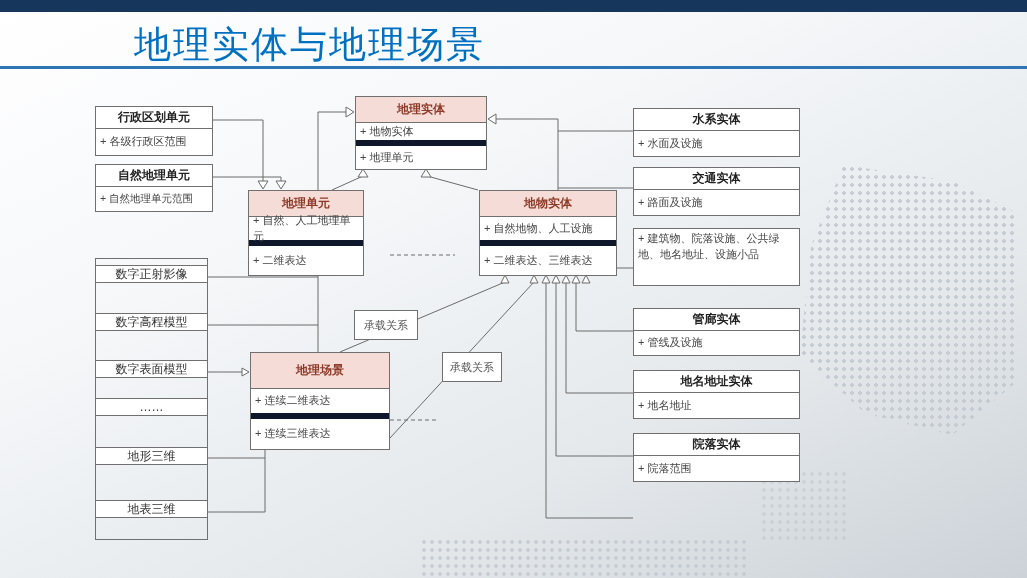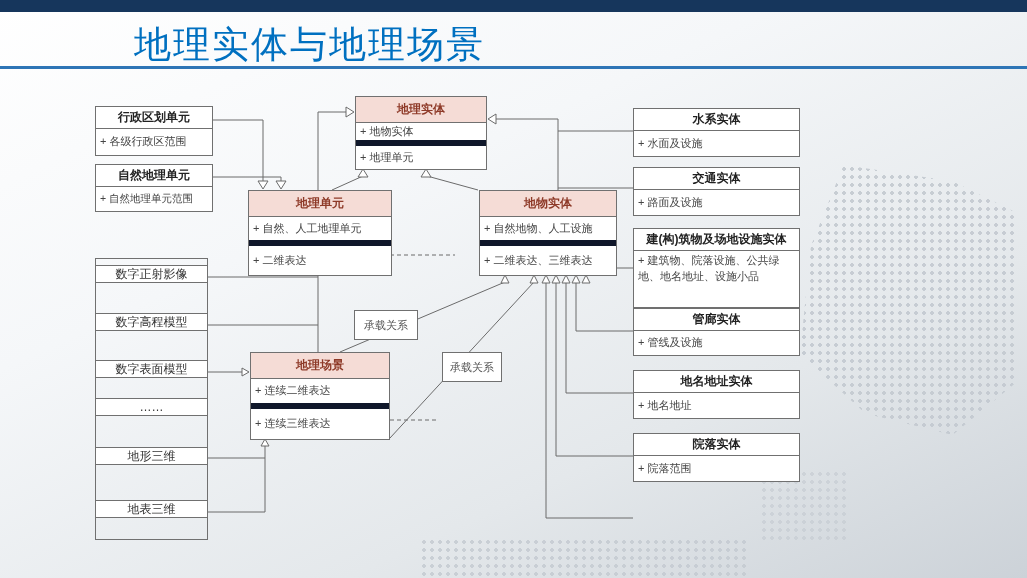--- a/index.html
+++ b/index.html
@@ -89,34 +89,34 @@
       <polygon points="249,372 242,368 242,376"></polygon>
     </g>
   </svg>
 
   <div class="node pink" style="left:355px;top:96px;width:132px">
     <div class="hdr" style="height:26px">地理实体</div>
     <div class="attr" style="height:23px">+ 地物实体</div>
     <div class="attr" style="height:23px">+ 地理单元</div>
   </div>
 
-  <div class="node pink" style="left:248px;top:190px;width:144px">
+  <div class="node pink" style="left:248px;top:190px;width:116px">
     <div class="hdr" style="height:26px">地理单元</div>
     <div class="attr" style="height:29px">+ 自然、人工地理单元</div>
     <div class="attr" style="height:29px">+ 二维表达</div>
   </div>
 
   <div class="node pink" style="left:479px;top:190px;width:138px">
     <div class="hdr" style="height:26px">地物实体</div>
     <div class="attr" style="height:29px">+ 自然地物、人工设施</div>
     <div class="attr" style="height:29px">+ 二维表达、三维表达</div>
   </div>
 
   <div class="node pink" style="left:250px;top:352px;width:140px">
-    <div class="hdr" style="height:26px">地理场景</div>
+    <div class="hdr" style="height:36px">地理场景</div>
     <div class="attr" style="height:30px">+ 连续二维表达</div>
     <div class="attr" style="height:30px">+ 连续三维表达</div>
   </div>
 
   <div class="node" style="left:95px;top:106px;width:118px">
     <div class="hdr" style="height:22px">行政区划单元</div>
     <div class="attr" style="height:26px">+ 各级行政区范围</div>
   </div>
 
   <div class="node" style="left:95px;top:164px;width:118px">
@@ -140,21 +140,20 @@
     <div class="hdr" style="height:22px">水系实体</div>
     <div class="attr" style="height:25px">+ 水面及设施</div>
   </div>
 
   <div class="node" style="left:633px;top:167px;width:167px">
     <div class="hdr" style="height:22px">交通实体</div>
     <div class="attr" style="height:25px">+ 路面及设施</div>
   </div>
 
   <div class="node" style="left:633px;top:228px;width:167px">
-    <div class="hdr" style="height:22px">建(构)筑物及场地设施实体</div>
     <div class="attr wrap" style="height:56px">+ 建筑物、院落设施、公共绿地、地名地址、设施小品</div>
   </div>
 
   <div class="node" style="left:633px;top:370px;width:167px">
     <div class="hdr" style="height:22px">地名地址实体</div>
     <div class="attr" style="height:25px">+ 地名地址</div>
   </div>
 
   <div class="node" style="left:633px;top:308px;width:167px">
     <div class="hdr" style="height:22px">管廊实体</div>

